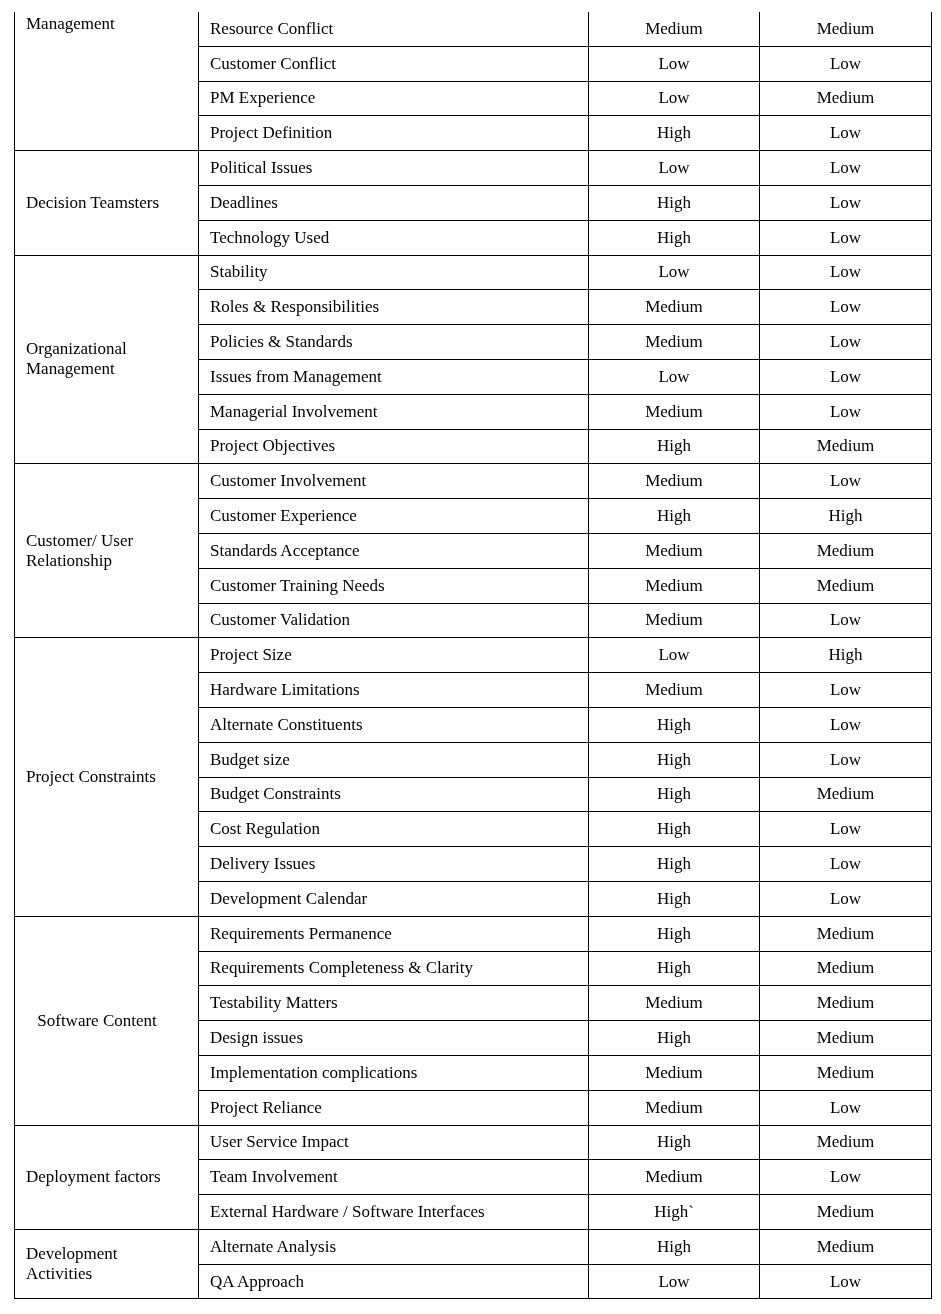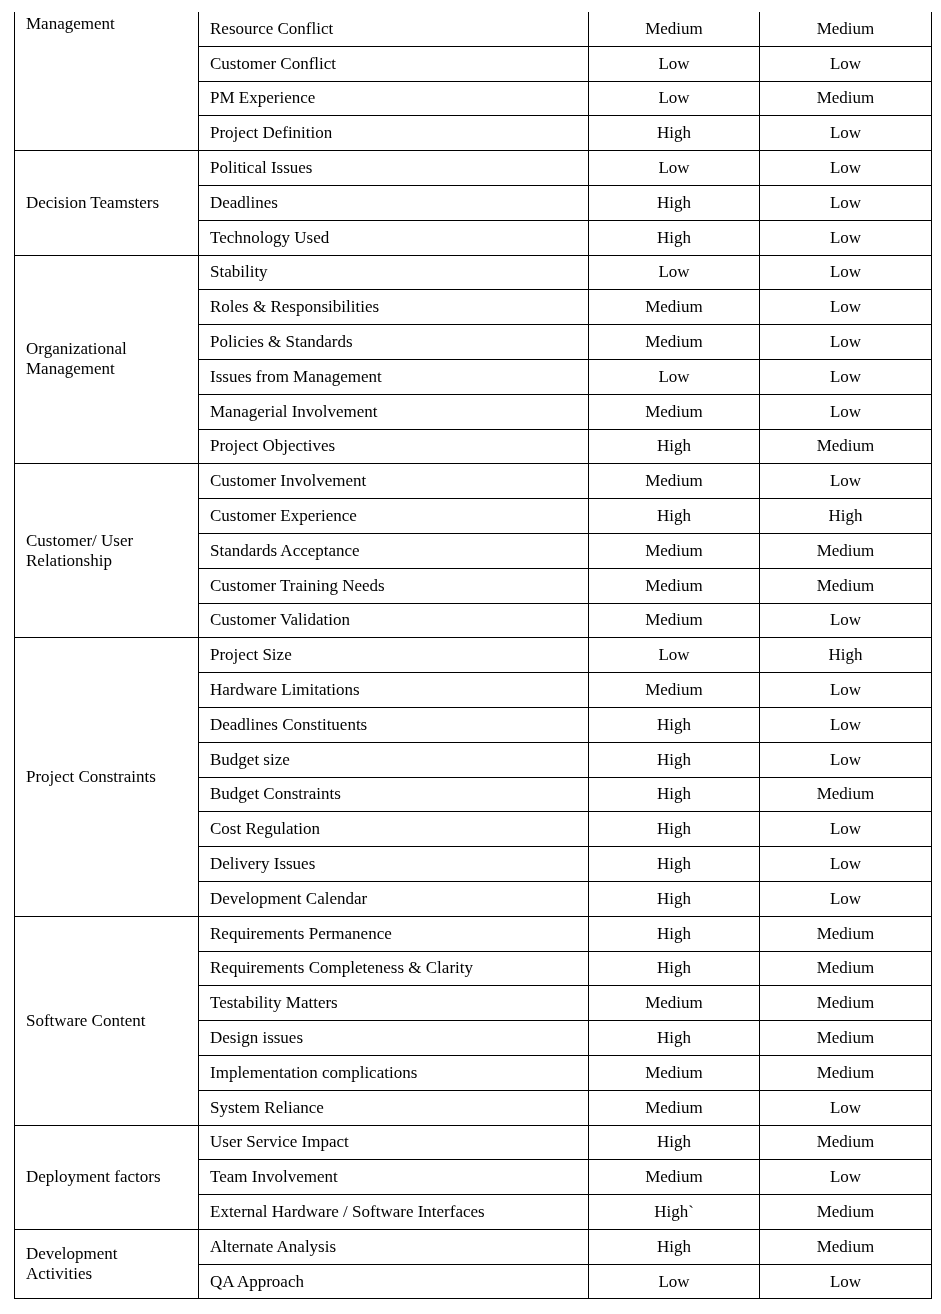--- a/index.html
+++ b/index.html
@@ -125,21 +125,21 @@
         <td>Project Size</td>
         <td class="val">Low</td>
         <td class="val">High</td>
       </tr>
       <tr>
         <td>Hardware Limitations</td>
         <td class="val">Medium</td>
         <td class="val">Low</td>
       </tr>
       <tr>
-        <td>Deadlines Constituents</td>
+        <td>Alternate Constituents</td>
         <td class="val">High</td>
         <td class="val">Low</td>
       </tr>
       <tr>
         <td>Budget size</td>
         <td class="val">High</td>
         <td class="val">Low</td>
       </tr>
       <tr>
         <td>Budget Constraints</td>
@@ -155,21 +155,21 @@
         <td>Delivery Issues</td>
         <td class="val">High</td>
         <td class="val">Low</td>
       </tr>
       <tr>
         <td>Development Calendar</td>
         <td class="val">High</td>
         <td class="val">Low</td>
       </tr>
       <tr>
-        <td class="cat" rowspan="6" style="padding-right: 30px; white-space: normal;">Software Content</td>
+        <td class="cat" rowspan="6" style="padding-right: 30px; white-space: normal; text-align: center;">Software Content</td>
         <td>Requirements Permanence</td>
         <td class="val">High</td>
         <td class="val">Medium</td>
       </tr>
       <tr>
         <td>Requirements Completeness &amp; Clarity</td>
         <td class="val">High</td>
         <td class="val">Medium</td>
       </tr>
       <tr>
@@ -181,21 +181,21 @@
         <td>Design issues</td>
         <td class="val">High</td>
         <td class="val">Medium</td>
       </tr>
       <tr>
         <td>Implementation complications</td>
         <td class="val">Medium</td>
         <td class="val">Medium</td>
       </tr>
       <tr>
-        <td>System Reliance</td>
+        <td>Project Reliance</td>
         <td class="val">Medium</td>
         <td class="val">Low</td>
       </tr>
       <tr>
         <td class="cat" rowspan="3" style="padding-right: 30px; white-space: normal;">Deployment factors</td>
         <td>User Service Impact</td>
         <td class="val">High</td>
         <td class="val">Medium</td>
       </tr>
       <tr>

